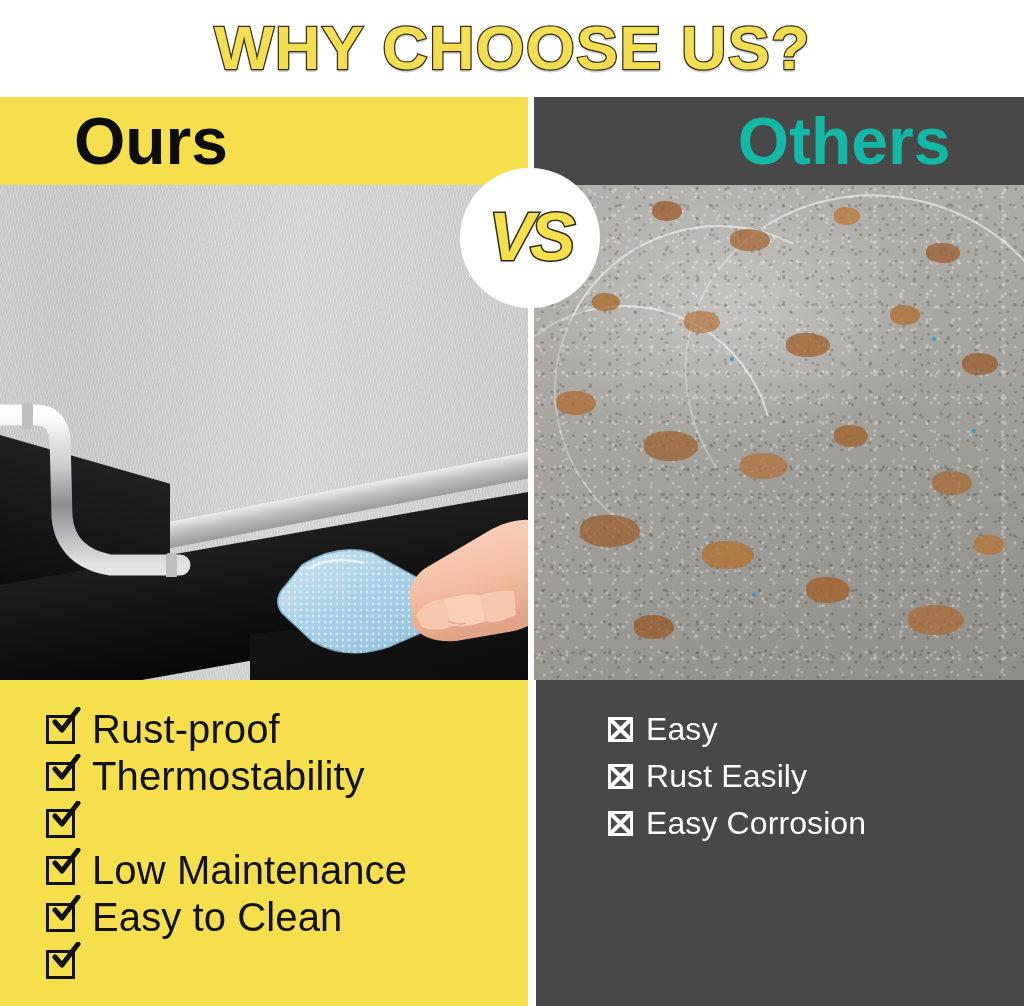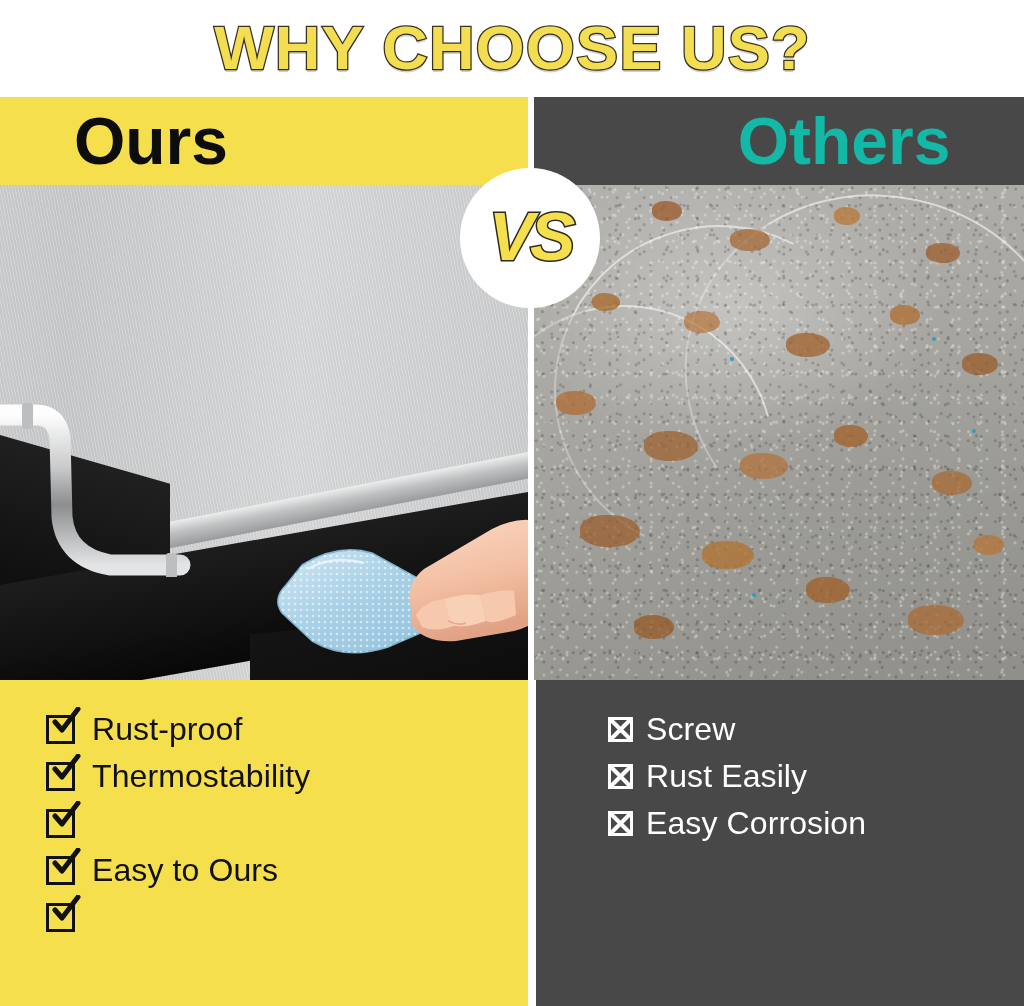--- a/index.html
+++ b/index.html
@@ -146,21 +146,21 @@
   .row .label{ white-space:nowrap; }
 
   
   .cbox{
     position:relative; width:29px; height:29px; flex:0 0 29px;
     border:3.5px solid #111; margin-right:17px;
   }
   .cbox .tick{
     position:absolute; left:2px; top:-11px; width:30px; height:30px;
   }
-  #list-ours .label{ font-size:32px; color:#111; font-weight:400; letter-spacing:.1px; }
+  #list-ours .label{ font-size:40px; color:#111; font-weight:400; letter-spacing:.1px; }
 
   
   .xbox{
     position:relative; width:25px; height:25px; flex:0 0 25px;
     border:3px solid #ffffff; margin-right:13px;
   }
   .xbox .xmark{ position:absolute; left:-3px; top:-3px; width:25px; height:25px; }
   #list-others .row{ height:47px; }
   #list-others .label{ font-size:32px; color:#ffffff; font-weight:400; letter-spacing:.1px; }
 
@@ -306,49 +306,57 @@
   </div>
 
   <div class="row">
     <span class="cbox">
       <svg class="tick" viewBox="0 0 30 30">
           <path d="M4 15 L11 23 L27 2" fill="none" stroke="#111" stroke-width="5" stroke-linecap="round" stroke-linejoin="round"></path>
         </svg>
     </span>
   </div>
 
-
-  <div class="row">
-    <span class="cbox">
-      <svg class="tick" viewBox="0 0 30 30">
-          <path d="M4 15 L11 23 L27 2" fill="none" stroke="#111" stroke-width="5" stroke-linecap="round" stroke-linejoin="round"></path>
-        </svg>
-    </span>
-    <span class="label">Easy to Ours</span>
+  <div class="row">
+    <span class="cbox">
+      <svg class="tick" viewBox="0 0 30 30">
+          <path d="M4 15 L11 23 L27 2" fill="none" stroke="#111" stroke-width="5" stroke-linecap="round" stroke-linejoin="round"></path>
+        </svg>
+    </span>
+    <span class="label">Low Maintenance</span>
+  </div>
+
+  <div class="row">
+    <span class="cbox">
+      <svg class="tick" viewBox="0 0 30 30">
+          <path d="M4 15 L11 23 L27 2" fill="none" stroke="#111" stroke-width="5" stroke-linecap="round" stroke-linejoin="round"></path>
+        </svg>
+    </span>
+    <span class="label">Easy to Clean</span>
   </div>
 
   <div class="row">
     <span class="cbox">
       <svg class="tick" viewBox="0 0 30 30">
           <path d="M4 15 L11 23 L27 2" fill="none" stroke="#111" stroke-width="5" stroke-linecap="round" stroke-linejoin="round"></path>
         </svg>
     </span>
   </div>
 
 </div>
 
 <div id="list-others">
 
   <div class="row">
     <span class="xbox">
       <svg class="xmark" viewBox="0 0 25 25">
           <path d="M3 3 L22 22 M22 3 L3 22" stroke="#ffffff" stroke-width="4" stroke-linecap="round"></path>
         </svg>
     </span>
-    <span class="label">Screw</span>
+    <span class="label">Easy</span>
   </div>
 
   <div class="row">
     <span class="xbox">
       <svg class="xmark" viewBox="0 0 25 25">
           <path d="M3 3 L22 22 M22 3 L3 22" stroke="#ffffff" stroke-width="4" stroke-linecap="round"></path>
         </svg>
     </span>
     <span class="label">Rust Easily</span>
   </div>

